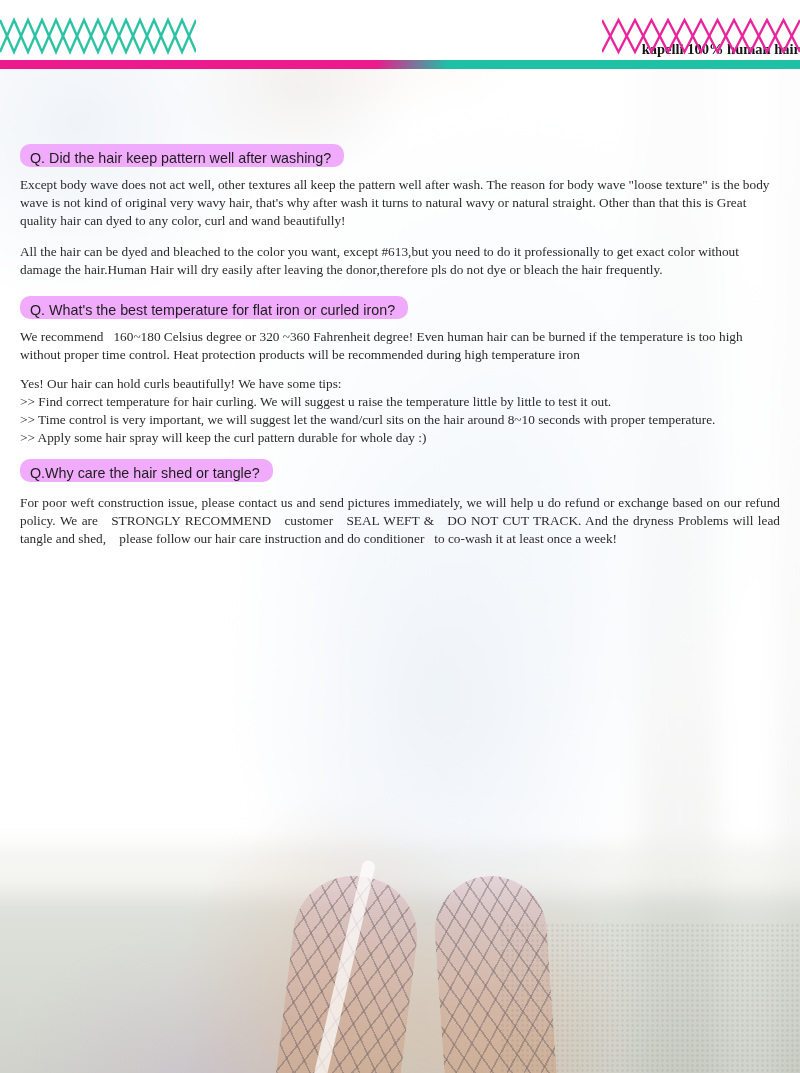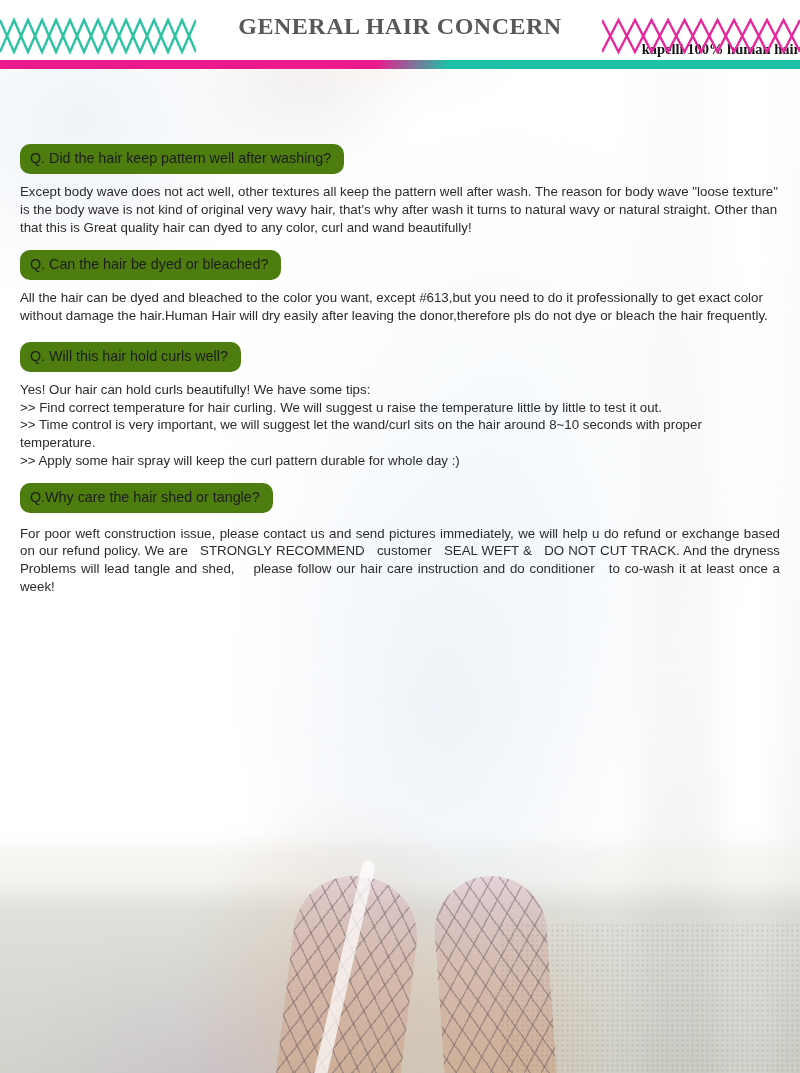--- a/index.html
+++ b/index.html
@@ -78,30 +78,31 @@
     background-size: 5px 5px;
   }
 
   
   .content {
     position: absolute; inset: 0; z-index: 2;
     padding: 144px 20px 0 20px;
   }
   .pill {
     display: inline-block;
-    background: #4d7c0f;
+    background: #f0abfc;
     border-radius: 10px;
-    padding: 6px 13px 7px 10px;
+    padding: 6px 13px 0 10px;
     font-size: 14.3px; line-height: 17px;
     color: #1d1d1d;
   }
   .answer {
     margin-top: 9px;
     font-size: 13.3px; line-height: 17.75px; color: #2b2b2b;
     white-space: pre-wrap;
+    font-family: Liberation Serif, serif;
   }
   .s2 { margin-top: 14px; } .s3 { margin-top: 17px; }
   .s4 { margin-top: 12px; } .s5 { margin-top: 13px; }
   .answer.justify { margin-top: 12px; text-align: justify; }
 </style>
 </head>
 <body>
 
 <div class="page">
 
@@ -112,52 +113,49 @@
     <div class="leg leg-2"></div>
     <div class="sash"></div>
     <div class="concrete-texture"></div>
   </div>
 
   <div class="header">
     <svg class="xpat left" viewBox="0 0 196 40" preserveAspectRatio="none">
       <polyline points="0,36 14,4 28,36 42,4 56,36 70,4 84,36 98,4 112,36 126,4 140,36 154,4 168,36 182,4 196,36" fill="none" stroke="#2cc2a2" stroke-width="2.4"></polyline>
       <polyline points="0,4 14,36 28,4 42,36 56,4 70,36 84,4 98,36 112,4 126,36 140,4 154,36 168,4 182,36 196,4" fill="none" stroke="#2cc2a2" stroke-width="2.4"></polyline>
     </svg>
-    <div class="brand-title">GENERAL HAIR CONCERN</div>
     <div class="brand-subtitle">kapelli 100% human hair</div>
     <svg class="xpat right" viewBox="0 0 198 40" preserveAspectRatio="none">
       <polyline points="0,36 16.5,4 33,36 49.5,4 66,36 82.5,4 99,36 115.5,4 132,36 148.5,4 165,36 181.5,4 198,36" fill="none" stroke="#e8259b" stroke-width="2.4"></polyline>
       <polyline points="0,4 16.5,36 33,4 49.5,36 66,4 82.5,36 99,4 115.5,36 132,4 148.5,36 165,4 181.5,36 198,4" fill="none" stroke="#e8259b" stroke-width="2.4"></polyline>
     </svg>
     <div class="divider"></div>
   </div>
 
   <div class="content">
 
     <section class="faq s1">
       <div class="pill">
         <span>Q. Did the hair keep pattern well after washing?</span>
       </div>
       <p class="answer">Except body wave does not act well, other textures all keep the pattern well after wash. The reason for body wave "loose texture" is the body wave is not kind of original very wavy hair, that's why after wash it turns to natural wavy or natural straight. Other than that this is Great quality hair can dyed to any color, curl and wand beautifully!</p>
     </section>
 
     <section class="faq s2">
-      <div class="pill">
-        <span>Q. Can the hair be dyed or bleached?</span>
-      </div>
       <p class="answer">All the hair can be dyed and bleached to the color you want, except #613,but you need to do it professionally to get exact color without damage the hair.Human Hair will dry easily after leaving the donor,therefore pls do not dye or bleach the hair frequently.</p>
     </section>
 
     <section class="faq s3">
+      <div class="pill">
+        <span>Q. What's the best temperature for flat iron or curled iron?</span>
+      </div>
+      <p class="answer">We recommend   160~180 Celsius degree or 320 ~360 Fahrenheit degree! Even human hair can be burned if the temperature is too high without proper time control. Heat protection products will be recommended during high temperature iron</p>
     </section>
 
     <section class="faq s4">
-      <div class="pill">
-        <span>Q. Will this hair hold curls well?</span>
-      </div>
       <p class="answer">Yes! Our hair can hold curls beautifully! We have some tips:
 &gt;&gt; Find correct temperature for hair curling. We will suggest u raise the temperature little by little to test it out.
 &gt;&gt; Time control is very important, we will suggest let the wand/curl sits on the hair around 8~10 seconds with proper temperature.
 &gt;&gt; Apply some hair spray will keep the curl pattern durable for whole day :)</p>
     </section>
 
     <section class="faq s5">
       <div class="pill">
         <span>Q.Why care the hair shed or tangle?</span>
       </div>

